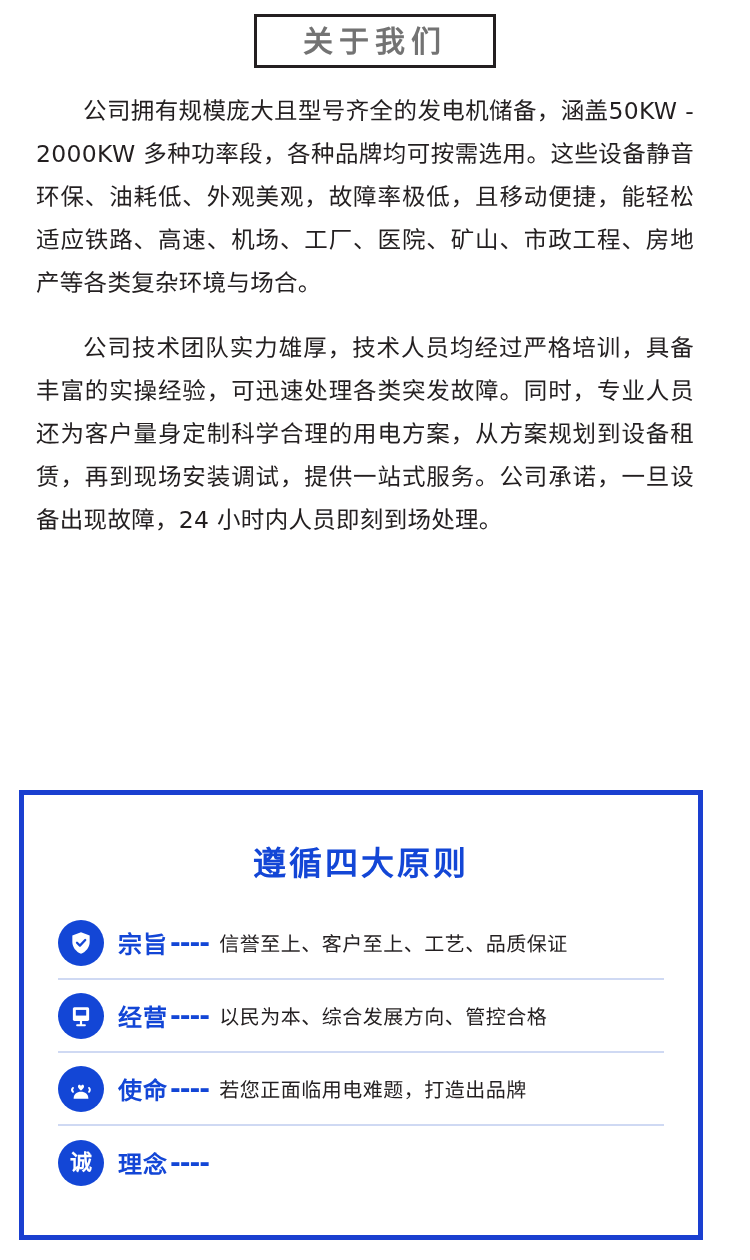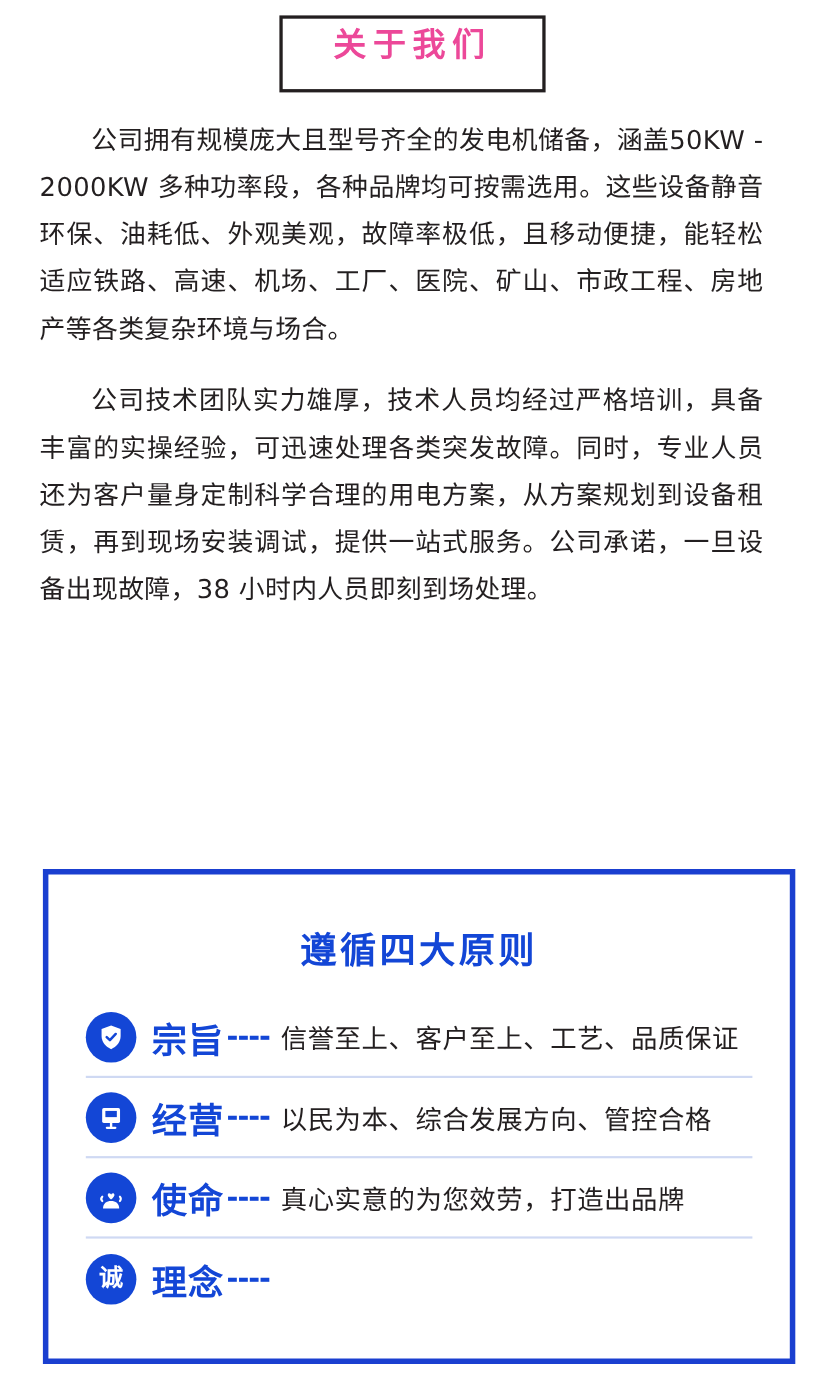--- a/index.html
+++ b/index.html
@@ -18,46 +18,46 @@
   }
 
   
   .title-wrap {
     display: flex;
     justify-content: center;
     padding-top: 14px;
   }
   .title-box {
     border: 3px solid #231f20;
-    padding: 10px 46px 24px 46px;
+    padding: 10px 46px 8px 46px;
     font-size: 30px;
     font-weight: bold;
     letter-spacing: 6px;
     line-height: 1;
-    color: #ec4899;
+    color: #737373;
   }
 
   
   .article {
     padding: 22px 56px 0 36px;
   }
   .article p {
     margin: 0 0 22px 0;
     font-size: 23.5px;
     line-height: 43px;
     text-align: justify;
     text-indent: 2em;
     color: #231f20;
     letter-spacing: 0.3px;
   }
 
   
   .panel {
     position: absolute;
-    left: 39px;
+    left: 19px;
     top: 790px;
     width: 684px;
     height: 450px;
     border: 5px solid #1a3fd0;
     background: #ffffff;
   }
   .panel-title {
     text-align: center;
     color: #1346d6;
     font-size: 33px;
@@ -91,50 +91,50 @@
   }
   .badge svg { display: block; }
   .badge .badge-char {
     font-size: 22px;
     font-weight: bold;
     line-height: 1;
   }
 
   .row-key {
     color: #1346d6;
-    font-size: 32px;
+    font-size: 24px;
     font-weight: bold;
     letter-spacing: 1px;
     white-space: nowrap;
   }
   .row-dash {
     color: #1346d6;
     font-size: 26px;
     font-weight: bold;
     letter-spacing: -1px;
     margin: 0 10px 0 2px;
     white-space: nowrap;
   }
   .row-val {
-    font-size: 24px;
+    font-size: 20px;
     color: #231f20;
     white-space: nowrap;
     letter-spacing: 0.5px;
   }
 </style>
 </head>
 <body>
 
 <div class="title-wrap">
   <div class="title-box">关于我们</div>
 </div>
 
 <div class="article">
   <p>公司拥有规模庞大且型号齐全的发电机储备，涵盖50KW - 2000KW 多种功率段，各种品牌均可按需选用。这些设备静音环保、油耗低、外观美观，故障率极低，且移动便捷，能轻松适应铁路、高速、机场、工厂、医院、矿山、市政工程、房地产等各类复杂环境与场合。</p>
-  <p>公司技术团队实力雄厚，技术人员均经过严格培训，具备丰富的实操经验，可迅速处理各类突发故障。同时，专业人员还为客户量身定制科学合理的用电方案，从方案规划到设备租赁，再到现场安装调试，提供一站式服务。公司承诺，一旦设备出现故障，38 小时内人员即刻到场处理。</p>
+  <p>公司技术团队实力雄厚，技术人员均经过严格培训，具备丰富的实操经验，可迅速处理各类突发故障。同时，专业人员还为客户量身定制科学合理的用电方案，从方案规划到设备租赁，再到现场安装调试，提供一站式服务。公司承诺，一旦设备出现故障，24 小时内人员即刻到场处理。</p>
 </div>
 
 <div class="panel">
   <div class="panel-title">遵循四大原则</div>
 
   <div class="rows">
 
     <div class="row">
       <span class="badge">
         <svg width="26" height="26" viewBox="0 0 24 24" aria-hidden="true">
@@ -165,21 +165,21 @@
       <span class="badge">
         <svg width="26" height="26" viewBox="0 0 24 24" aria-hidden="true">
           <path d="M12 9.6 C12 7.8 9.2 7.2 9.2 9.6 C9.2 11.3 12 13.4 12 13.4 C12 13.4 14.8 11.3 14.8 9.6 C14.8 7.2 12 7.8 12 9.6 Z" fill="#ffffff"></path>
           <path d="M5.2 21 C5.2 16.6 8.2 14.6 12 14.6 C15.8 14.6 18.8 16.6 18.8 21 Z" fill="#ffffff"></path>
           <path d="M4.6 11 C3.6 12 3.6 13.6 4.6 14.6" fill="none" stroke="#ffffff" stroke-width="1.8" stroke-linecap="round"></path>
           <path d="M19.4 11 C20.4 12 20.4 13.6 19.4 14.6" fill="none" stroke="#ffffff" stroke-width="1.8" stroke-linecap="round"></path>
         </svg>
       </span>
       <span class="row-key">使命</span>
       <span class="row-dash">----</span>
-      <span class="row-val">真心实意的为您效劳，打造出品牌</span>
+      <span class="row-val">若您正面临用电难题，打造出品牌</span>
     </div>
 
     <div class="row last">
       <span class="badge">
         <span class="badge-char">诚</span>
       </span>
       <span class="row-key">理念</span>
       <span class="row-dash">----</span>
     </div>
 

